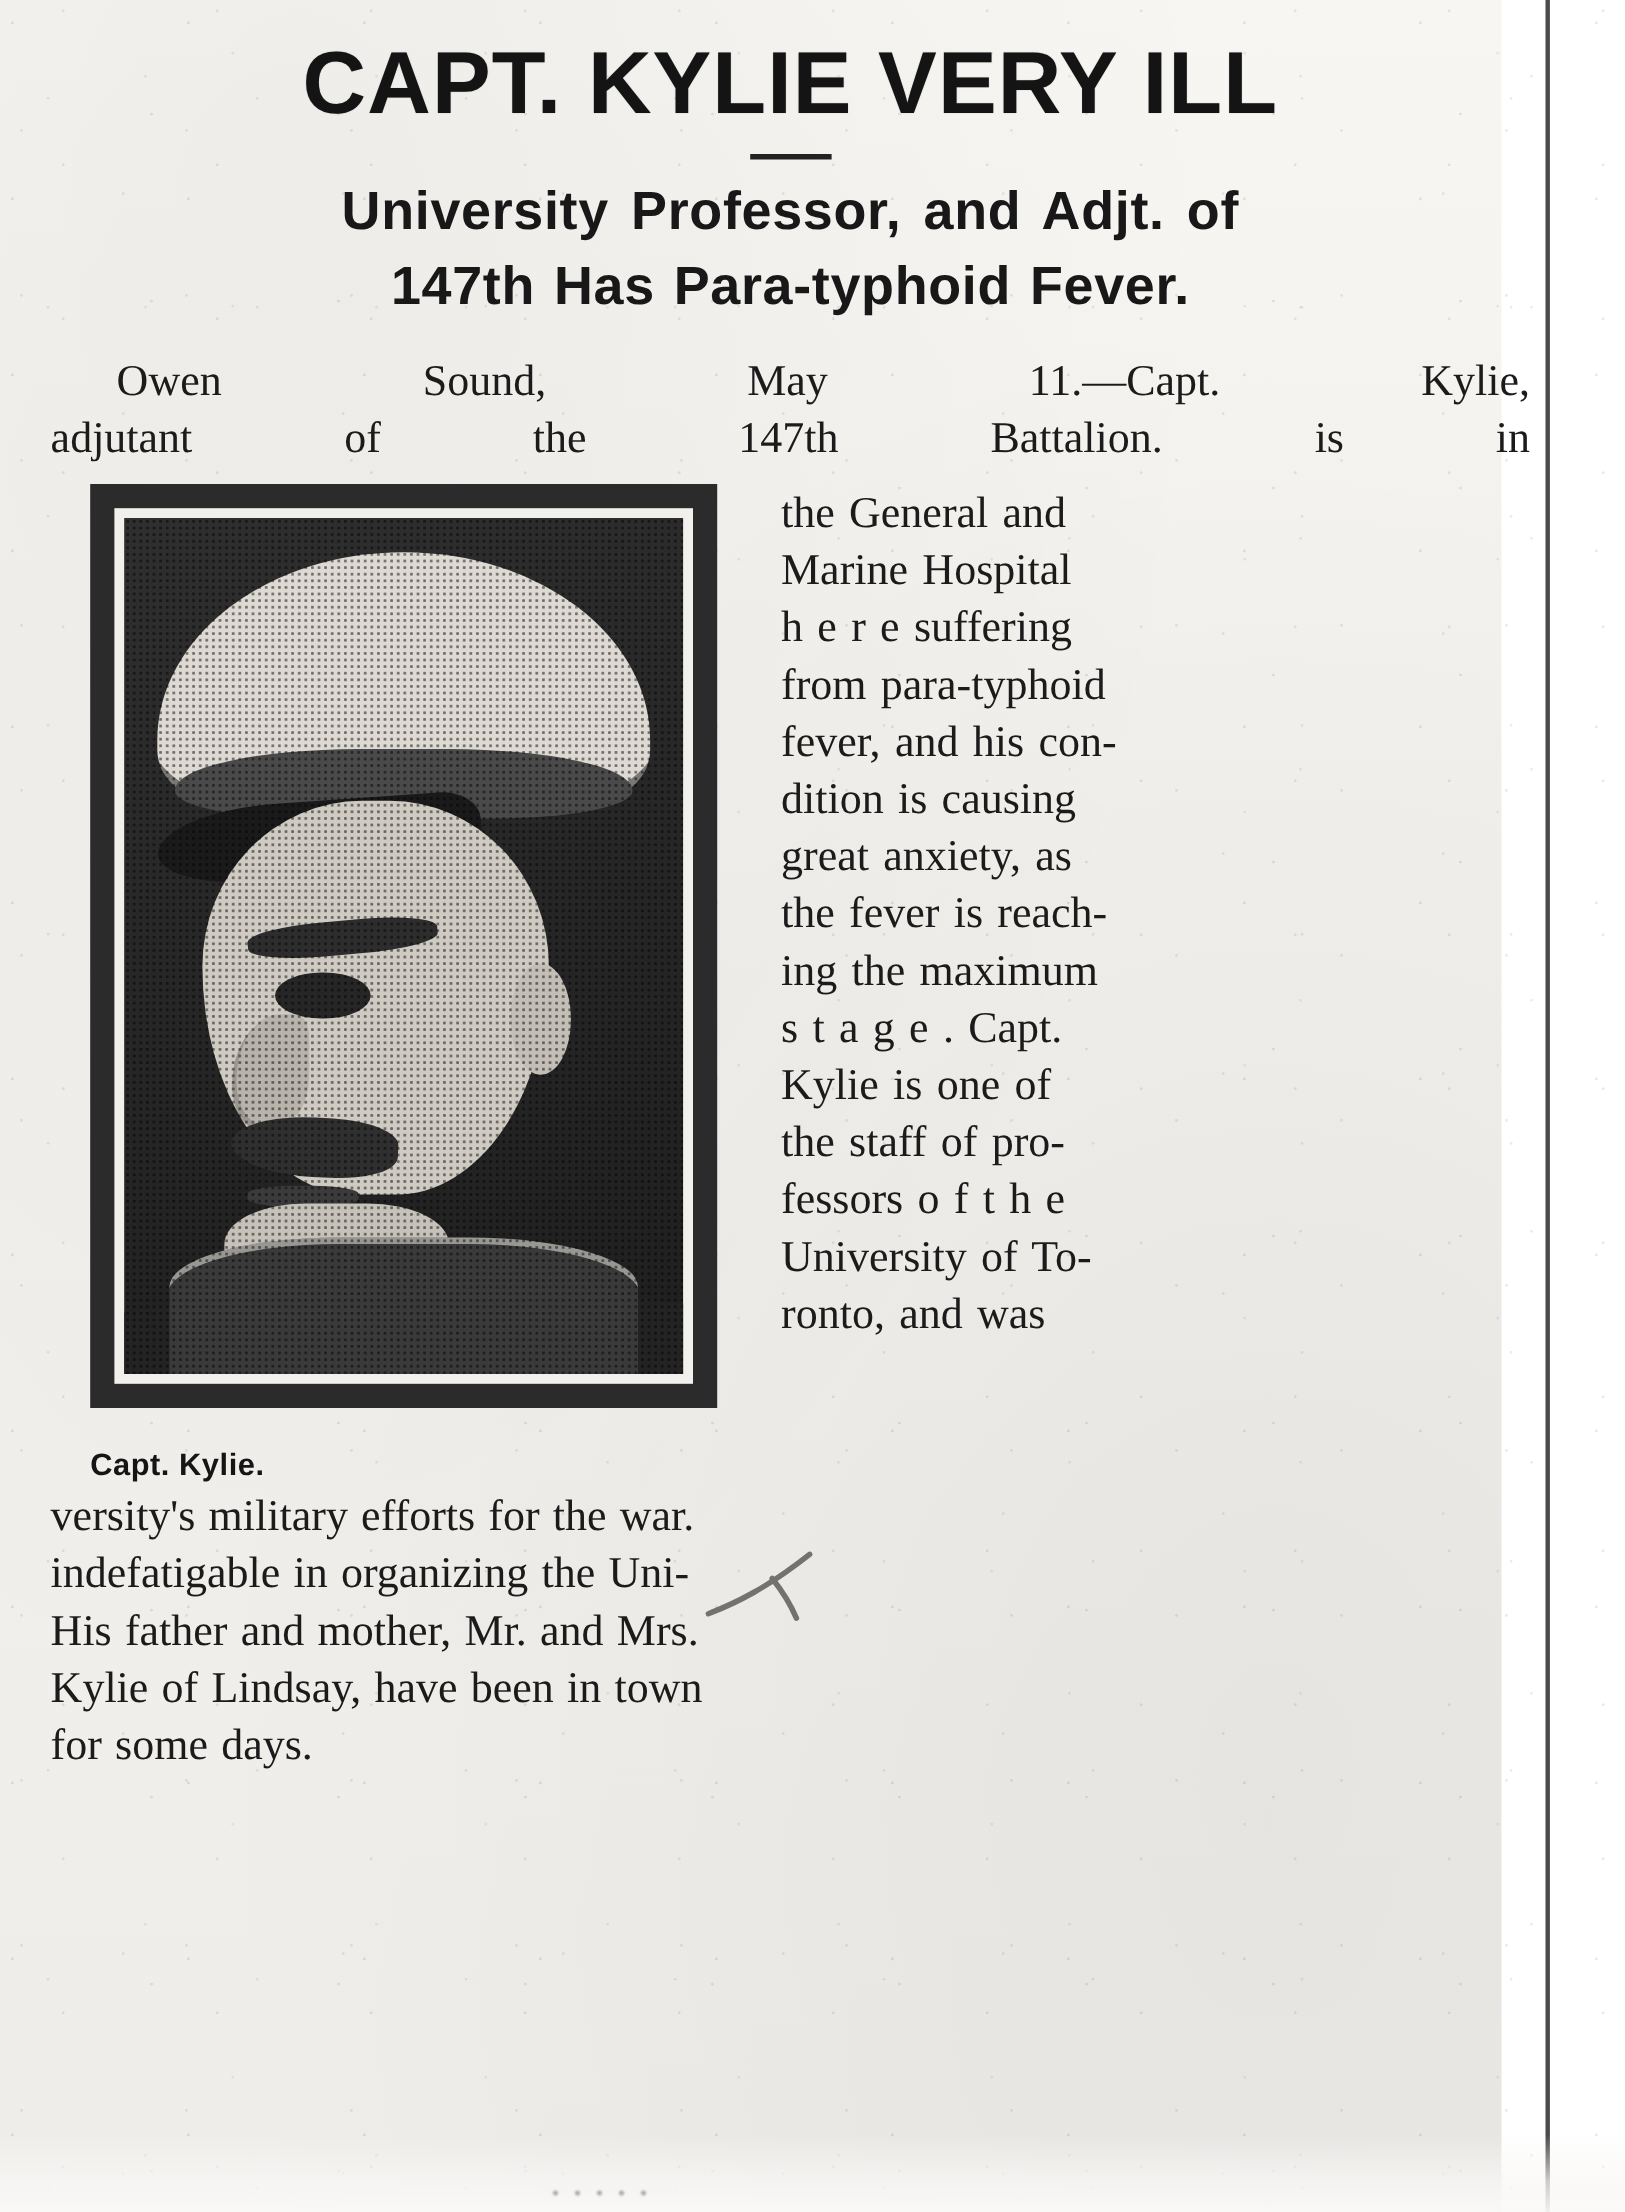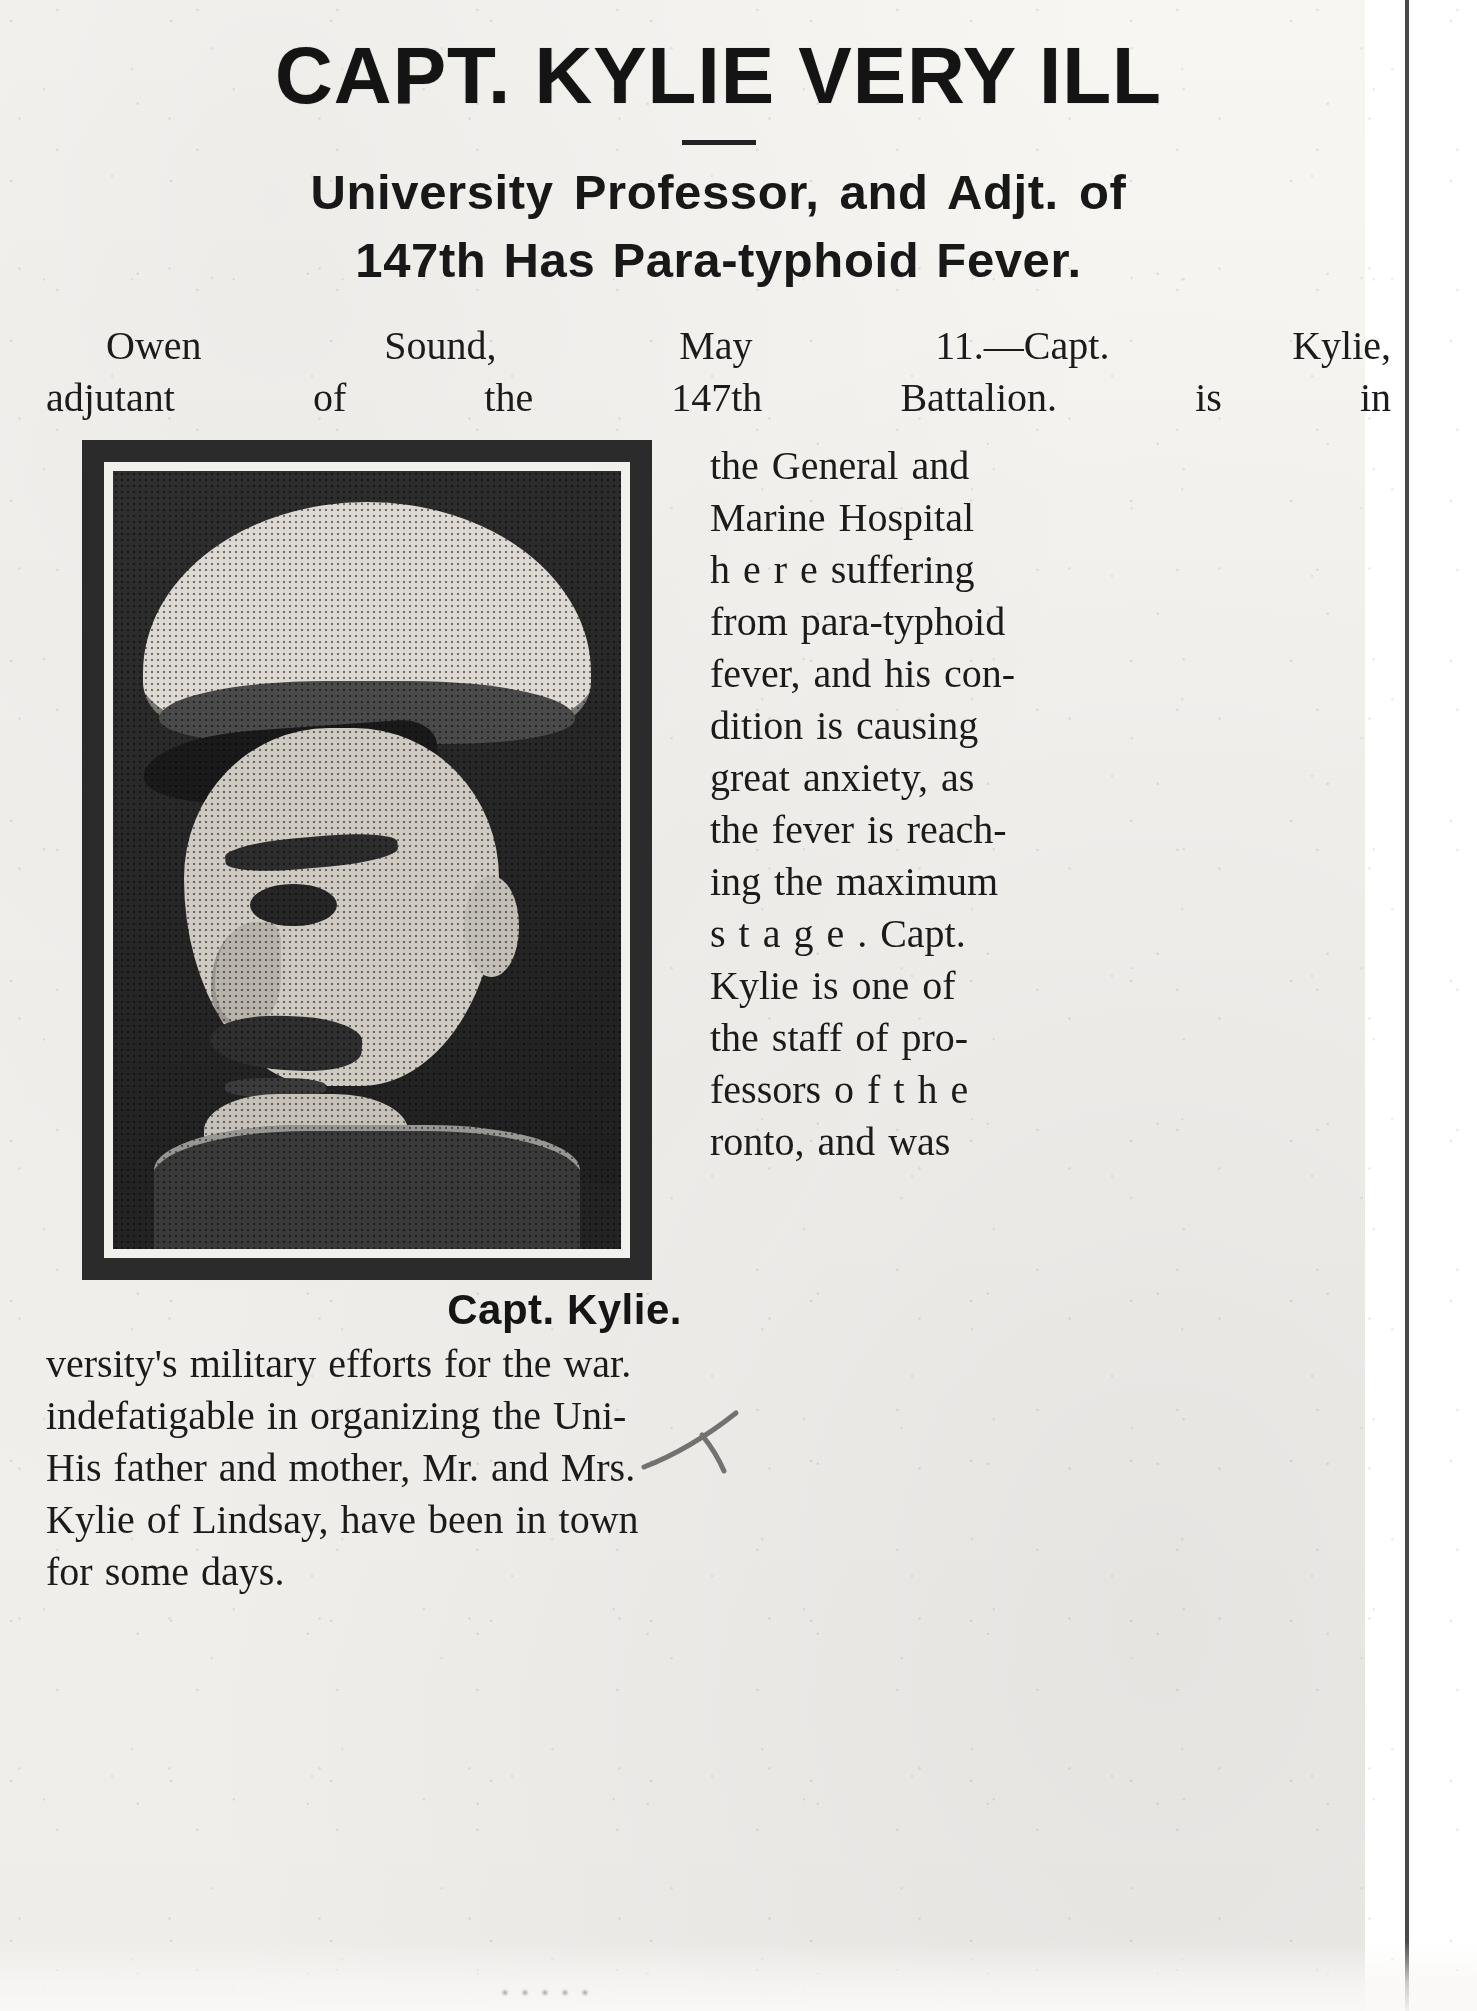--- a/index.html
+++ b/index.html
@@ -251,24 +251,24 @@
     position:absolute;
     left: -6%; bottom: 0;
     width: 120%; height: 10%;
     background: #232323;
     border-radius: 50% 50% 0 0;
   }
 
   .caption {
     font-family: "Liberation Sans", sans-serif;
     font-weight: bold;
-    font-size: 42px;
+    font-size: 28px;
     color: #151515;
-    text-align: right;
-    margin-top: 6px;
+    text-align: left;
+    margin-top: 36px;
     letter-spacing: .5px;
   }
 
   .wrap-col {
     margin: 16px;
     word-spacing: 3px;
     text-align: justify;
   }
   .wrap-col p { margin: 0; }
   .wrap-col .ln { display: block; }
@@ -363,20 +363,21 @@
         <span class="ln">from para-typhoid</span>
         <span class="ln">fever, and his con-</span>
         <span class="ln">dition is causing</span>
         <span class="ln">great anxiety, as</span>
         <span class="ln">the fever is reach-</span>
         <span class="ln">ing the maximum</span>
         <span class="ln">s t a g e .    Capt.</span>
         <span class="ln">Kylie is one  of</span>
         <span class="ln">the staff of pro-</span>
         <span class="ln">fessors  o f  t h e</span>
+        <span class="ln">University of To-</span>
         <span class="ln">ronto,  and  was</span>
       </p>
     </div>
 
     <div class="body-text tail">
       <span class="ln">versity's military efforts for the war.</span>
       <span class="ln">indefatigable in organizing the Uni-</span>
       <span class="ln">His father and mother, Mr. and Mrs.</span>
       <span class="ln">Kylie of Lindsay, have been in town</span>
       <span class="ln">for some days.</span>

